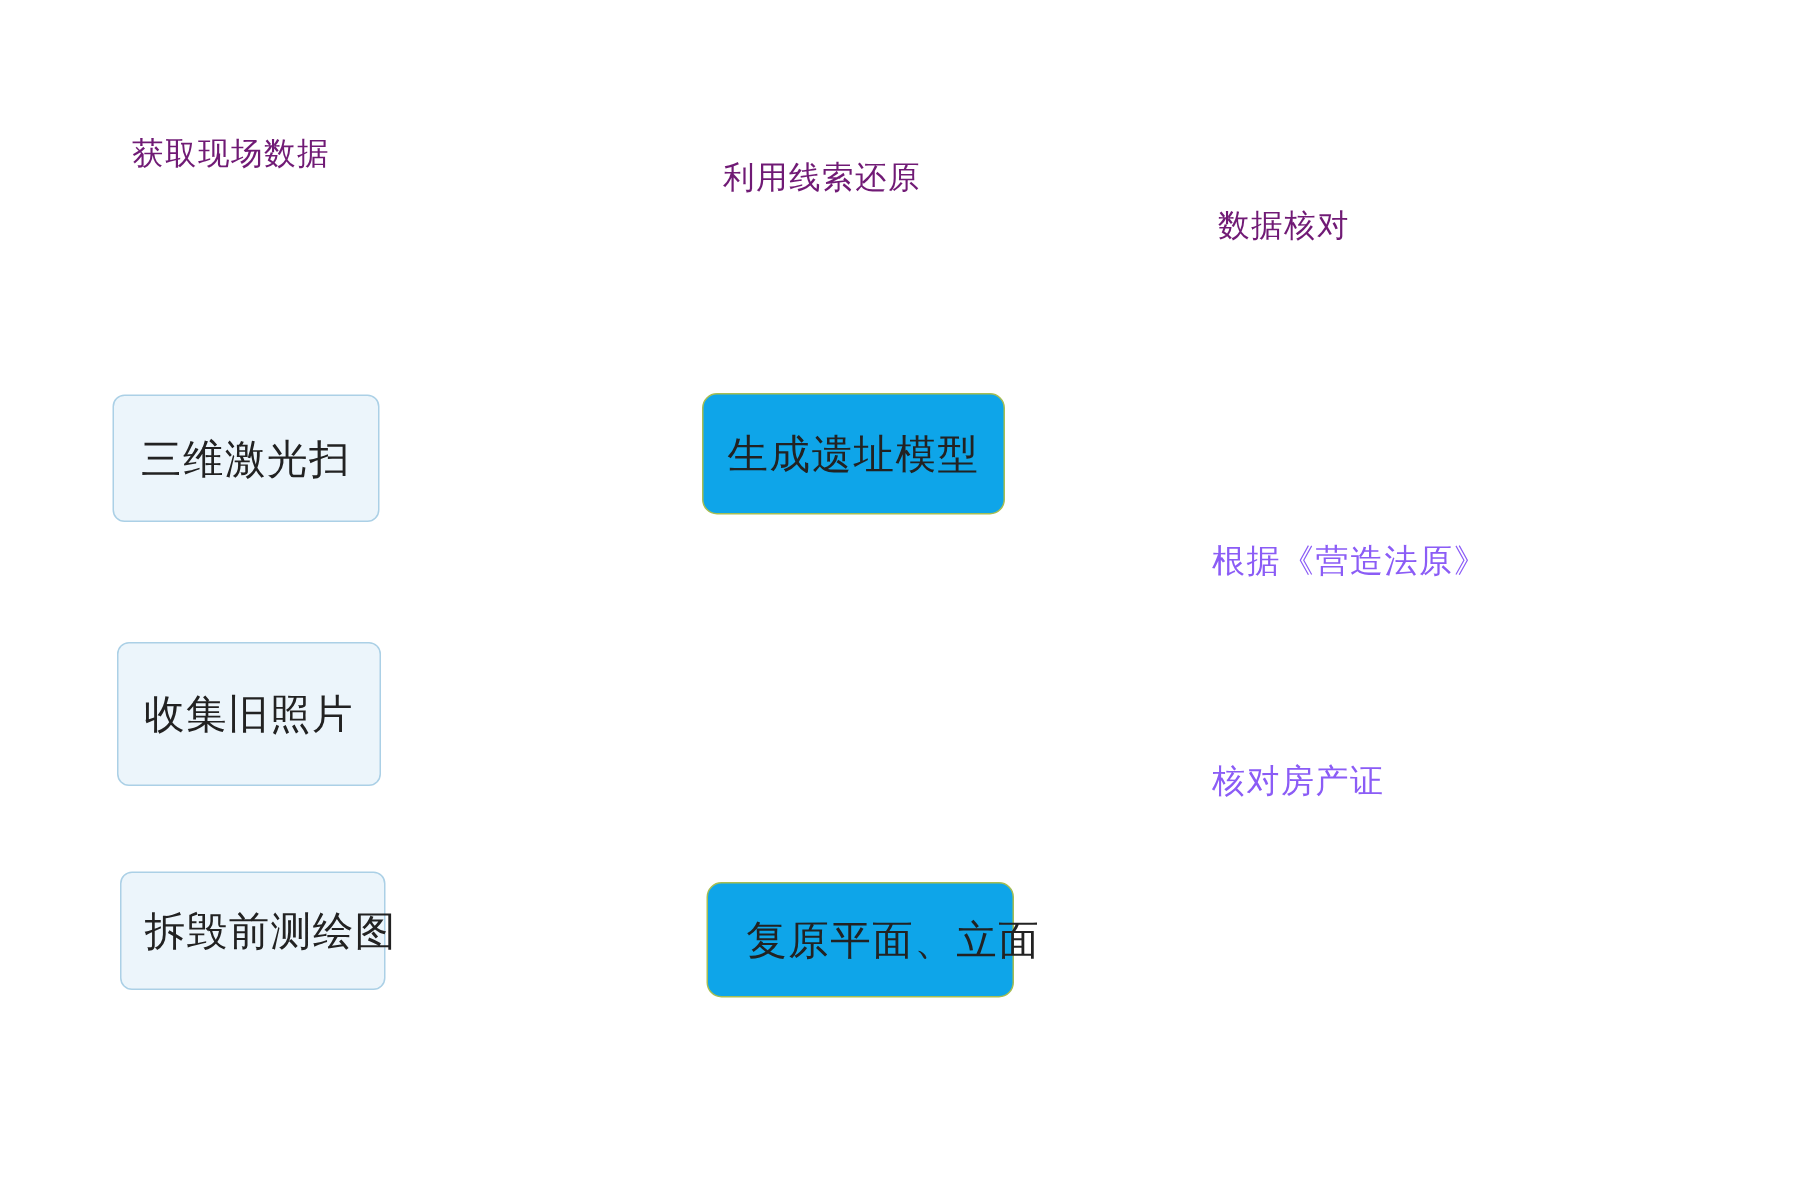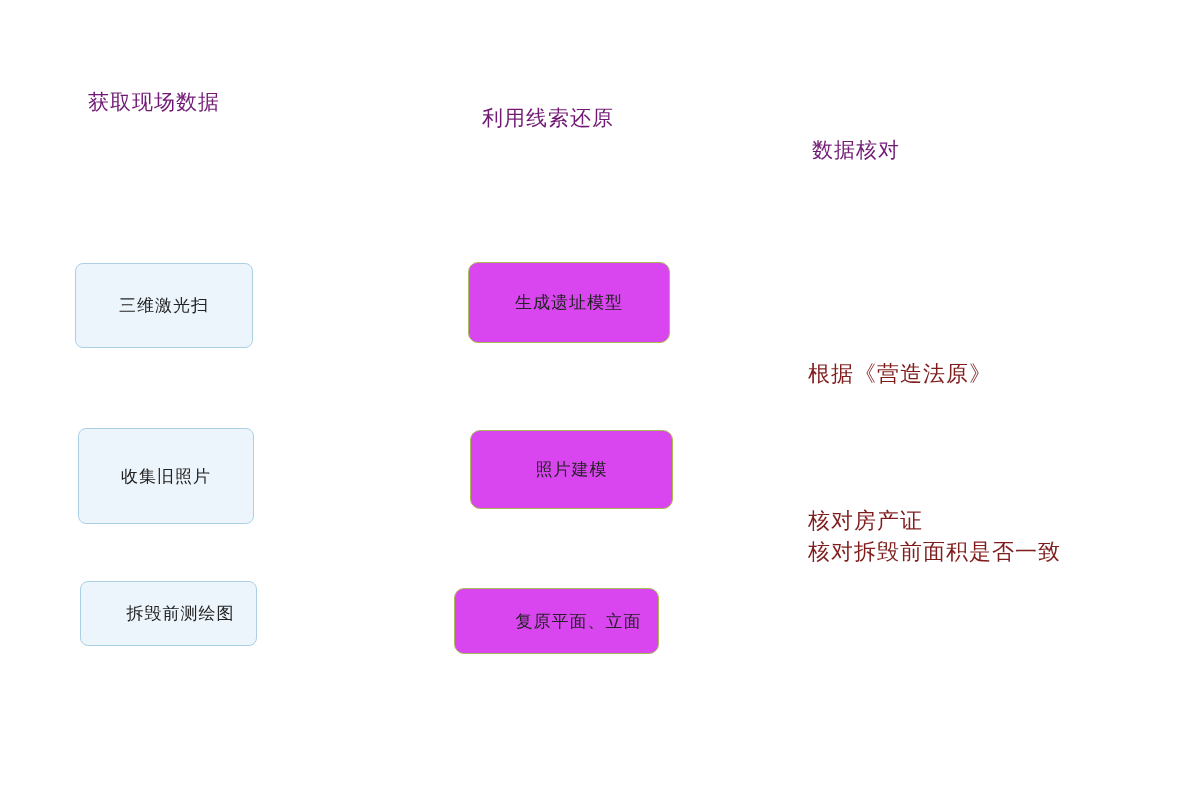--- a/index.html
+++ b/index.html
@@ -20,78 +20,76 @@
     font-size: 21px;
     letter-spacing: 1px;
     color: #701a75;
     white-space: nowrap;
   }
   .node {
     position: absolute;
     display: flex;
     align-items: center;
     justify-content: center;
-    font-size: 17px;
+    font-size: 27px;
     letter-spacing: 1px;
     white-space: nowrap;
     color: #222222;
   }
   .src-box {
     background: #ecf5fb;
     border: 1px solid #abd0e6;
     border-radius: 8px;
   }
   .proc-box {
-    background: #d946ef;
+    background: #0ea5e9;
     border: 1px solid #a6bd52;
     border-radius: 10px;
     text-align: right;
   }
   .note {
     position: absolute;
     font-size: 22px;
     line-height: 31px;
     letter-spacing: 1px;
-    color: #7f1d1d;
+    color: #8b5cf6;
     white-space: nowrap;
   }
   
   #header-1 { left: 88px;  top: 88px; }
   #header-2 { left: 482px; top: 104px; }
   #header-3 { left: 812px; top: 92px; margin-top: 44px; }
 
   #src-1 { left: 75px; top: 263px; width: 178px; height: 85px; }
   #src-2 { left: 78px; top: 428px; width: 176px; height: 96px; }
-  #src-3 { left: 80px; top: 581px; width: 177px; height: 65px; padding-left: 24px; }
+  #src-3 { left: 80px; top: 581px; width: 177px; height: 79px; padding-left: 24px; }
 
   #proc-1 { left: 468px; top: 262px; width: 202px; height: 81px; }
   #proc-2 { left: 470px; top: 430px; width: 203px; height: 79px; }
-  #proc-3 { left: 454px; top: 588px; width: 205px; height: 66px; padding-left: 44px; }
+  #proc-3 { left: 471px; top: 588px; width: 205px; height: 77px; padding-left: 44px; }
 
   #note-1 { left: 808px; top: 358px; }
   #note-2 { left: 808px; top: 505px; }
 </style>
 </head>
 <body>
 
 <div class="canvas">
 
   <div class="col-header" id="header-1">获取现场数据</div>
   <div class="col-header" id="header-2">利用线索还原</div>
   <div class="col-header" id="header-3">数据核对</div>
 
   <div class="node src-box" id="src-1">三维激光扫</div>
   <div class="node src-box" id="src-2">收集旧照片</div>
   <div class="node src-box" id="src-3">拆毁前测绘图</div>
 
   <div class="node proc-box" id="proc-1">生成遗址模型</div>
-  <div class="node proc-box" id="proc-2">照片建模</div>
   <div class="node proc-box" id="proc-3">复原平面、立面</div>
 
   <div class="note" id="note-1">
     <div>根据《营造法原》</div>
   </div>
   <div class="note" id="note-2">
     <div>核对房产证</div>
-    <div>核对拆毁前面积是否一致</div>
   </div>
 
 </div>
 
 </body></html>

